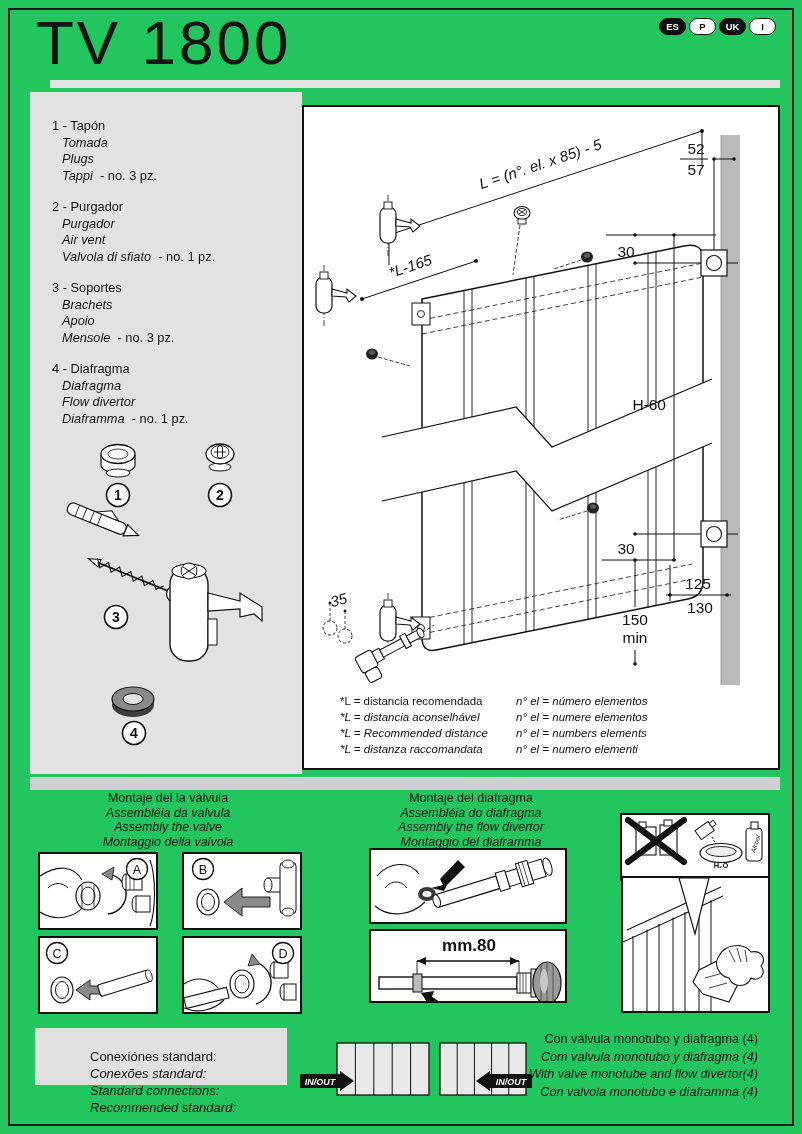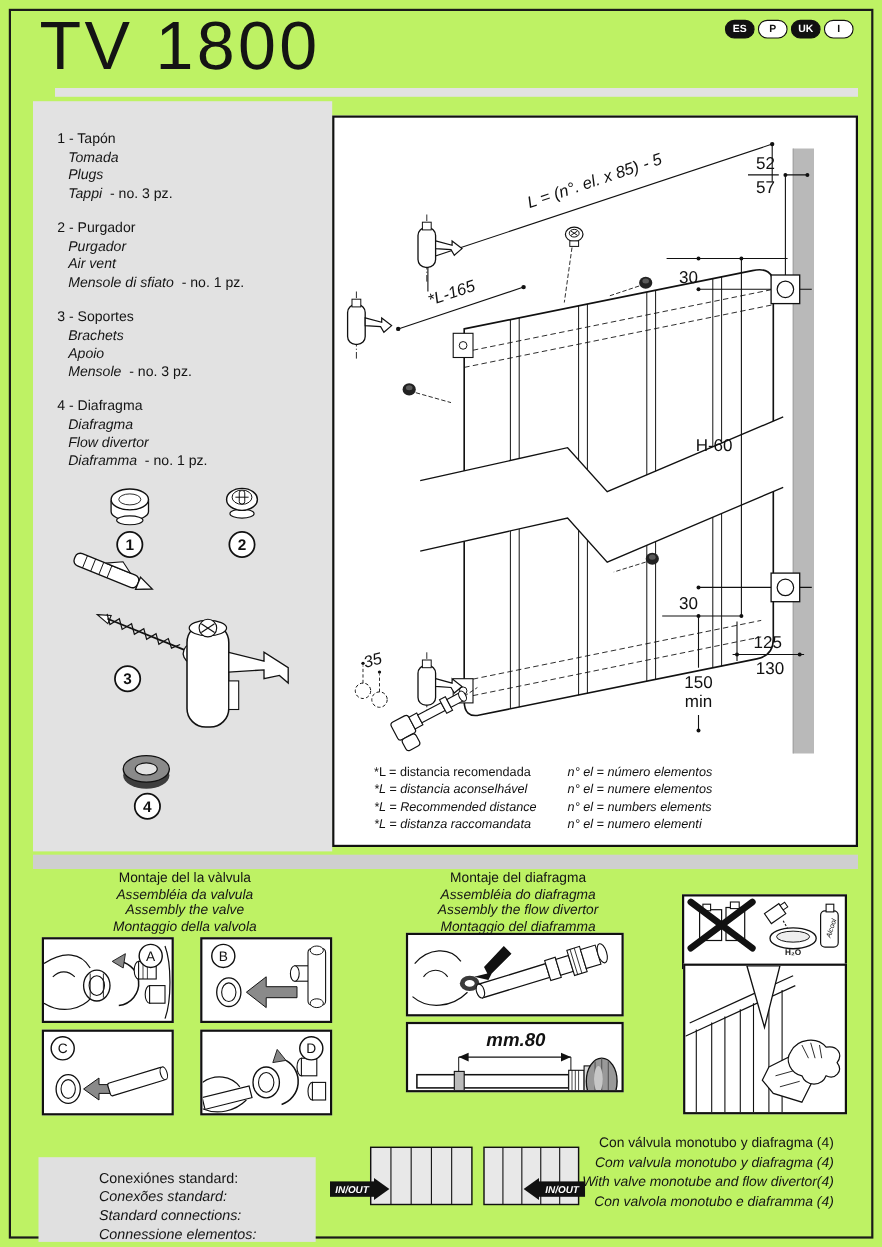--- a/index.html
+++ b/index.html
@@ -1,38 +1,38 @@
 <!DOCTYPE html>
 <html><head>
 <meta charset="utf-8">
 <style>
   html,body{margin:0;padding:0;background:#888;}
-  .page{position:relative;width:802px;height:1134px;background:#bef264;margin:0 auto;
+  .page{position:relative;width:802px;height:1134px;background:#22c55e;margin:0 auto;
         font-family:"Liberation Sans","DejaVu Sans",sans-serif;color:#141414;overflow:hidden;}
   .frame{position:absolute;left:8px;top:8px;right:8px;bottom:8px;border:2px solid #1a1a1a;}
   .title{position:absolute;left:36px;top:12px;font-size:62px;letter-spacing:3px;line-height:1;}
   .badges{position:absolute;right:26px;top:18px;display:flex;flex-direction:row;gap:3px;align-items:center;}
   .badge{width:25px;height:15px;border:1.6px solid #111;border-radius:9px;display:flex;align-items:center;justify-content:center;
          font-size:9.5px;font-weight:bold;background:#fff;color:#111;}
   .badge.filled{background:#111;color:#fff;}
   .topstrip{position:absolute;left:50px;top:80px;width:730px;height:8px;background:#e2e2e2;}
   .parts-panel{position:absolute;left:30px;top:92px;width:272px;height:682px;background:#e2e2e2;}
   .parts-text{padding:26px 10px 0 22px;font-size:12.8px;line-height:16.5px;}
   .part{margin-bottom:15px;}
   .p-sub{padding-left:10px;}
   .it{font-style:italic;}
   .parts-art{position:absolute;left:0;top:335px;}
   .diagram-box{position:absolute;left:302px;top:105px;width:478px;height:665px;border:2px solid #111;background:#fff;box-sizing:border-box;}
   .divider{position:absolute;left:30px;top:777px;width:750px;height:13px;background:#cfcfcf;}
   .sec-head{position:absolute;text-align:center;font-size:12.5px;line-height:14.5px;}
   .sec-head .l1{font-style:normal;}
   .sec-head div{font-style:italic;}
   .panel{position:absolute;border:2px solid #111;background:#fff;box-sizing:border-box;overflow:hidden;}
-  .connections-box{position:absolute;left:35px;top:1028px;width:252px;height:77px;background:#e0e0e0;
-                   box-sizing:border-box;padding:10px 0 0 55px;font-size:13px;line-height:17px;margin-top:24px;}
+  .connections-box{position:absolute;left:35px;top:1028px;width:252px;height:57px;background:#e0e0e0;
+                   box-sizing:border-box;padding:20px 0 0 55px;font-size:13px;line-height:17px;}
   .monotube{position:absolute;left:488px;top:1031px;width:270px;text-align:right;font-size:12.6px;line-height:17.5px;}
   svg text{fill:#111;}
   .dimtxt{font-size:15.5px;}
   .fntxt{font-size:11.5px;font-style:italic;}
   .fntxt.rm{font-style:normal;}
   .lblrot{font-size:15px;font-style:italic;}
   .callout{font-size:14px;font-weight:bold;}
   .plet{font-size:12.5px;}
 </style>
 </head>
@@ -56,21 +56,21 @@
       <div class="part">
         <div>1 -  Tapón</div>
         <div class="p-sub it">Tomada</div>
         <div class="p-sub it">Plugs</div>
         <div class="p-sub"><span class="it">Tappi</span>&nbsp; <span>- no. 3 pz.</span></div>
       </div>
       <div class="part">
         <div>2 -  Purgador</div>
         <div class="p-sub it">Purgador</div>
         <div class="p-sub it">Air vent</div>
-        <div class="p-sub"><span class="it">Mensole di sfiato</span>&nbsp; <span>- no. 1 pz.</span></div>
+        <div class="p-sub"><span class="it">Valvola di sfiato</span>&nbsp; <span>- no. 1 pz.</span></div>
       </div>
       <div class="part">
         <div>3 -  Soportes</div>
         <div class="p-sub it">Brachets</div>
         <div class="p-sub it">Apoio</div>
         <div class="p-sub"><span class="it">Mensole</span>&nbsp; <span>- no. 3 pz.</span></div>
       </div>
       <div class="part">
         <div>4 -  Diafragma</div>
         <div class="p-sub it">Diafragma</div>
@@ -426,21 +426,21 @@
         <rect x="128" y="31" width="10" height="19" fill="#fff" stroke="#111" stroke-width="1"></rect>
         <rect x="138" y="33" width="12" height="15" fill="#fff" stroke="#111" stroke-width="1"></rect>
         <rect x="150" y="28" width="12" height="24" fill="#fff" stroke="#111" stroke-width="1"></rect>
         <line x1="153" y1="28" x2="153" y2="52" stroke="#111" stroke-width="0.7"></line>
           <line x1="157" y1="28" x2="157" y2="52" stroke="#111" stroke-width="0.7"></line>
         <rect x="162" y="31" width="14" height="18" fill="#fff" stroke="#111" stroke-width="1"></rect>
         <ellipse cx="180" cy="40" rx="4" ry="9" fill="#fff" stroke="#111" stroke-width="1"></ellipse>
       </g>
     </svg>
   </div>
-  <div class="panel" style="left:369px;top:929px;width:198px;height:64px;font-style:italic;">
+  <div class="panel" style="left:369px;top:929px;width:198px;height:74px;">
     <svg width="194" height="79" viewBox="0 0 194 79">
       <text x="98" y="20" text-anchor="middle" style="font-size:17px;font-weight:bold;">mm.80</text>
       <g>
         <line x1="46" y1="30" x2="148" y2="30" stroke="#111" stroke-width="1.3"></line>
         <polygon points="46,30 55,26 55,34" fill="#111"></polygon>
           <polygon points="148,30 139,26 139,34" fill="#111"></polygon>
         <line x1="46" y1="30" x2="46" y2="44" stroke="#111" stroke-width="0.9"></line>
         <line x1="148" y1="30" x2="148" y2="42" stroke="#111" stroke-width="0.9"></line>
       </g>
       <rect x="8" y="46" width="138" height="12" fill="#fff" stroke="#111" stroke-width="1.4"></rect>
@@ -514,21 +514,21 @@
         <line x1="114" y1="70" x2="118" y2="84" stroke="#111" stroke-width="0.8"></line>
         <line x1="122" y1="72" x2="124" y2="84" stroke="#111" stroke-width="0.8"></line>
       </g>
     </svg>
   </div>
 
   <div class="connections-box">
     <div>Conexiónes standard:</div>
     <div class="it">Conexões standard:</div>
     <div class="it">Standard connections:</div>
-    <div class="it">Connessione elementos:</div>
+    <div class="it">Recommended standard:</div>
   </div>
 
   <svg style="position:absolute;left:300px;top:1035px;" width="232" height="70" viewBox="0 0 232 70">
     <g>
       <rect x="37" y="8" width="92" height="52" fill="#e8e8e8" stroke="#111" stroke-width="1.3"></rect>
       <line x1="55.4" y1="8" x2="55.4" y2="60" stroke="#111" stroke-width="1"></line>
       <line x1="73.8" y1="8" x2="73.8" y2="60" stroke="#111" stroke-width="1"></line>
       <line x1="92.2" y1="8" x2="92.2" y2="60" stroke="#111" stroke-width="1"></line>
       <line x1="110.6" y1="8" x2="110.6" y2="60" stroke="#111" stroke-width="1"></line>
     </g>

